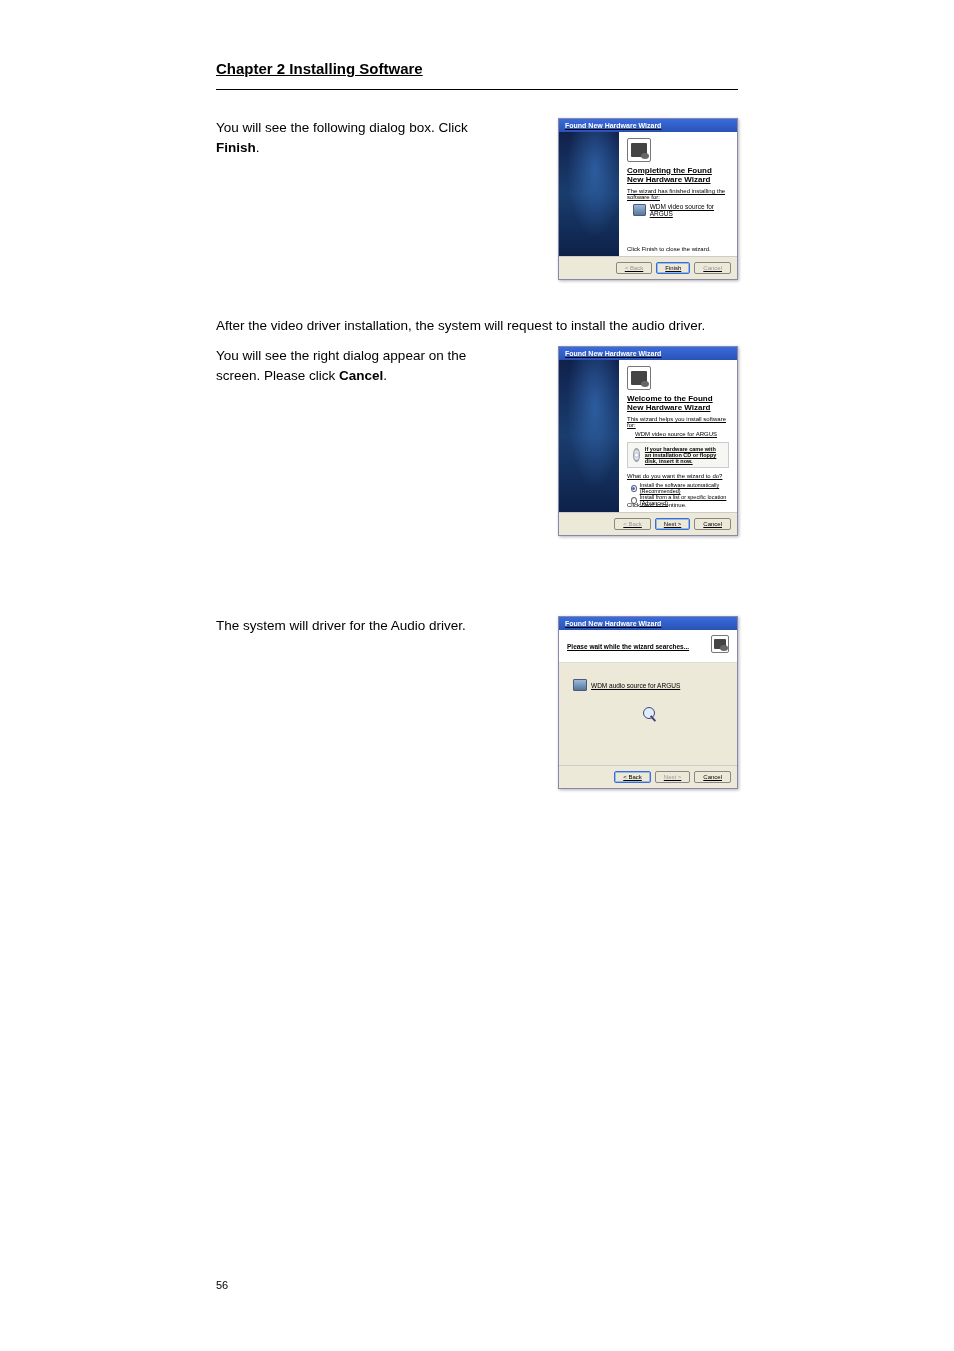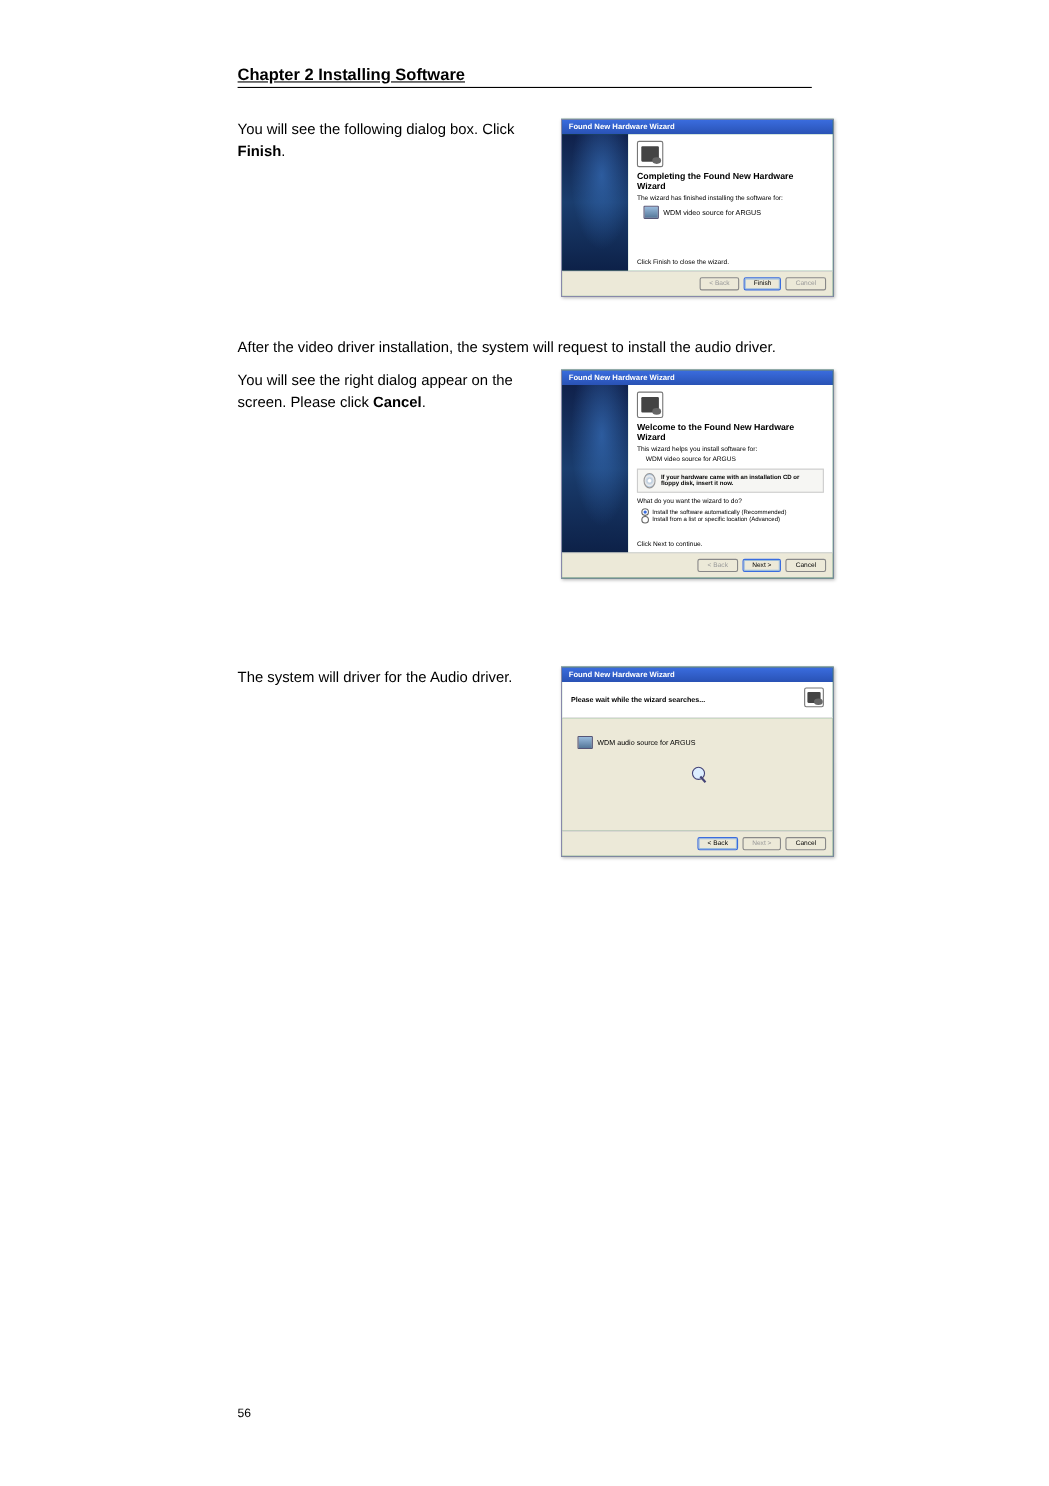--- a/index.html
+++ b/index.html
@@ -15,26 +15,26 @@
       position: relative;
     }
     .page {
       padding: 60px 216px 40px 216px;
     }
     .chapter-title {
       font-size: 15px;
       font-weight: bold;
       text-decoration: underline;
       border-bottom: 1px solid #000;
-      padding-bottom: 2px;
+      padding-bottom: 12px;
       margin-bottom: 28px;
     }
     .row {
       display: flex;
-      gap: 12px;
+      gap: 26px;
       margin-bottom: 36px;
     }
     .text-col {
       flex: 0 0 282px;
       font-size: 13.5px;
       line-height: 1.45;
     }
     .img-col {
       flex: 1;
       display: flex;
@@ -42,26 +42,27 @@
     }
     .para {
       font-size: 13.5px;
       line-height: 1.5;
       margin-bottom: 10px;
     }
     .bold { font-weight: bold; }
 
     
     .wizard {
-      width: 248px;
+      width: 180px;
       border: 1px solid #88a;
-      background: #15803d;
+      background: #b91c1c;
       font-size: 6.5px;
       color: #000;
       box-shadow: 1px 1px 3px rgba(0,0,0,0.3);
+      text-decoration: underline;
     }
     .wizard-title {
       background: linear-gradient(to bottom, #3a6cde, #2952b5);
       color: #fff;
       padding: 3px 6px;
       font-weight: bold;
       font-size: 7px;
     }
     .wizard-body {
       display: flex;

